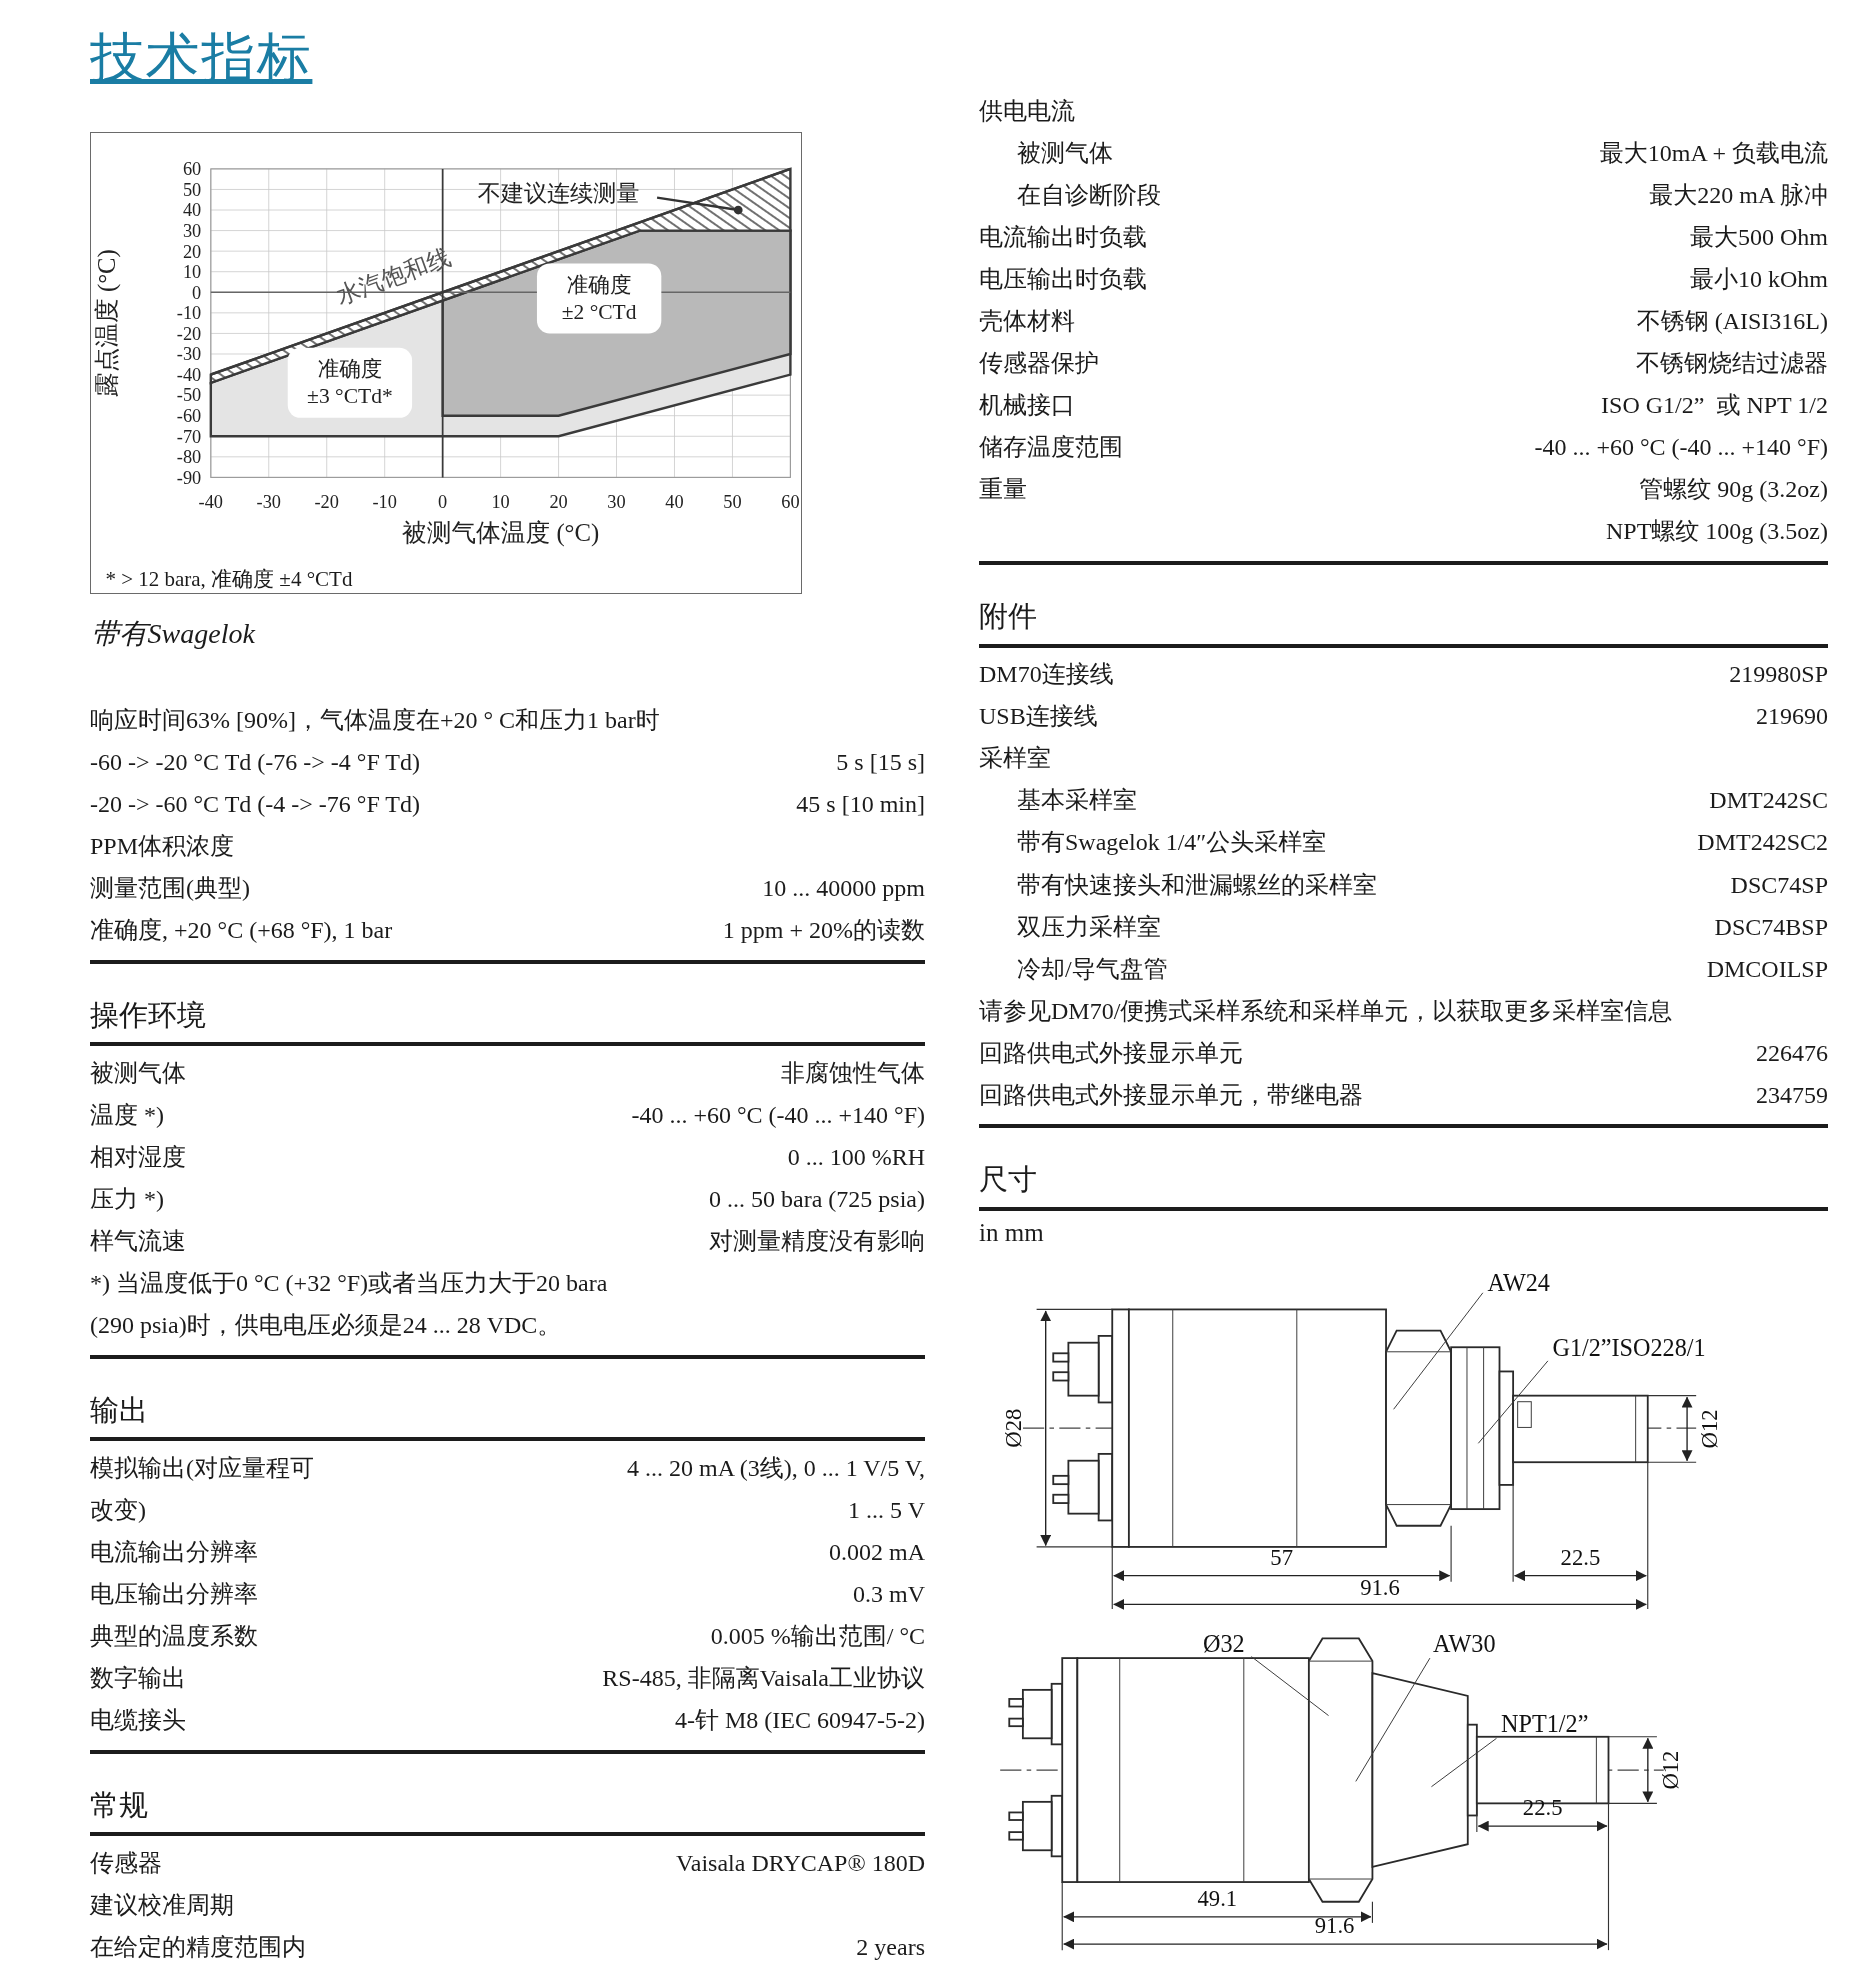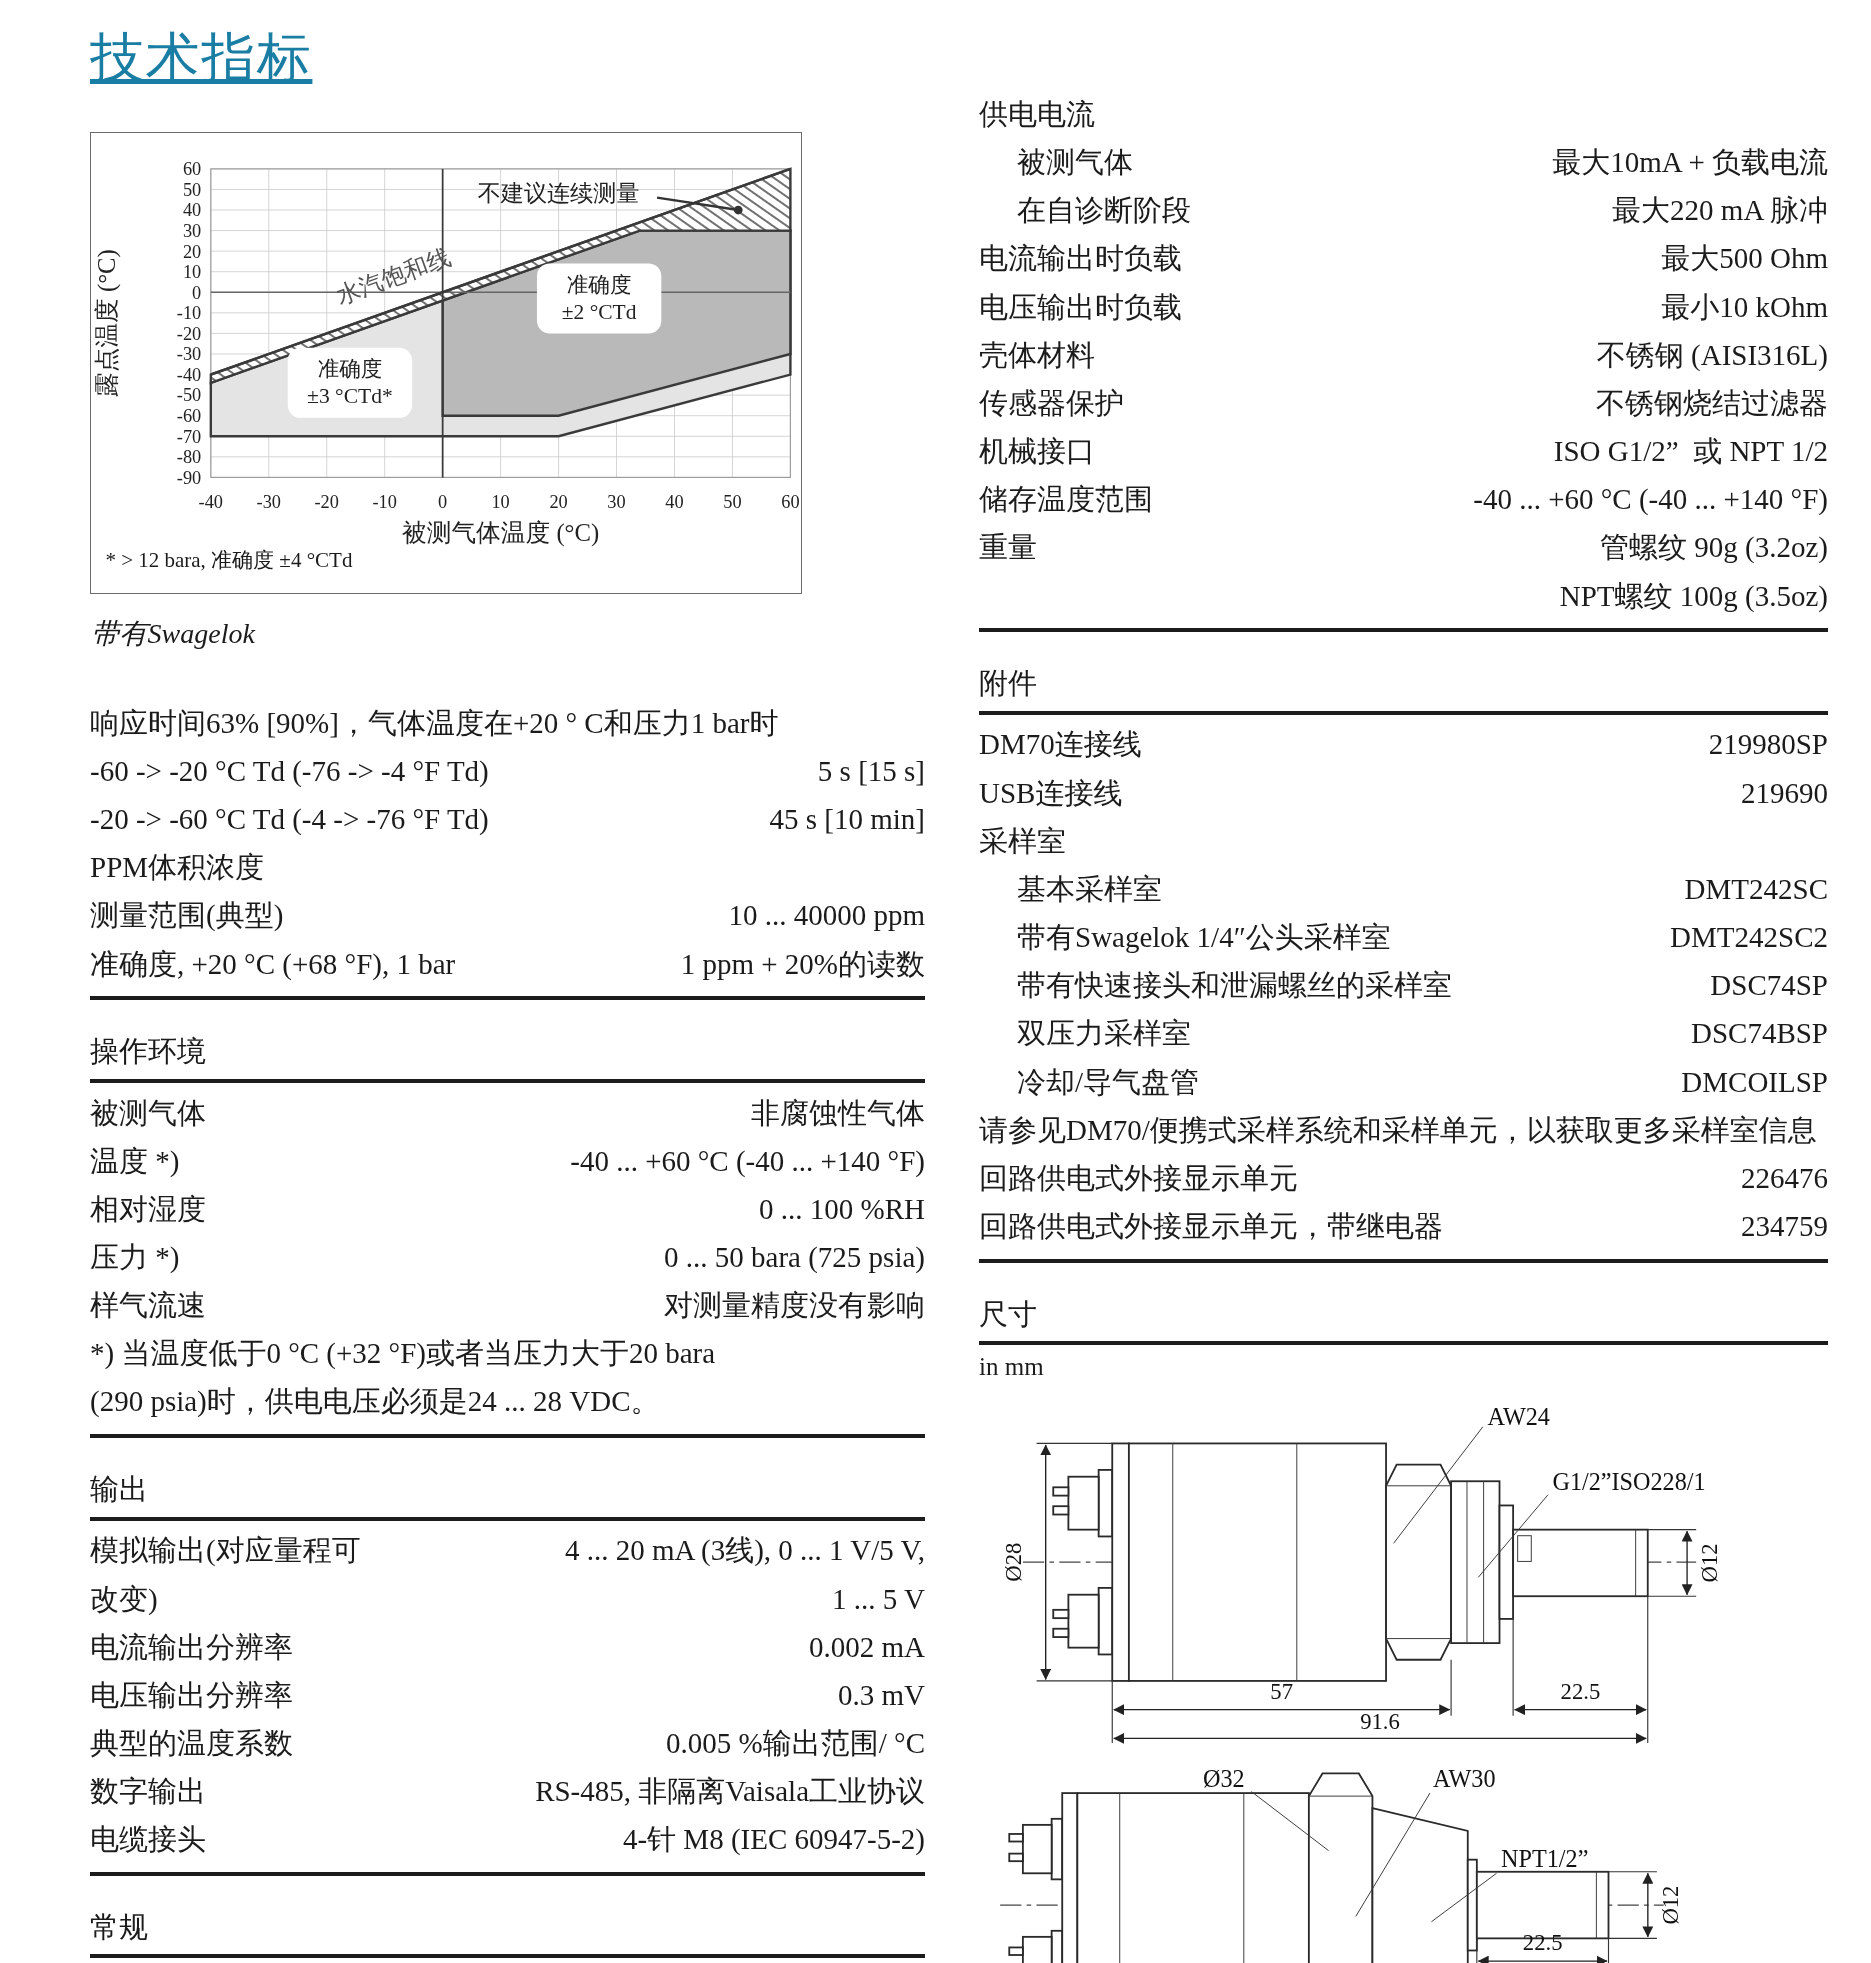--- a/index.html
+++ b/index.html
@@ -9,30 +9,30 @@
     color:#1b1b1b;
     -webkit-font-smoothing:antialiased;
   }
   .page{display:flex;gap:54px;padding:17.6px 44px 0 90px;box-sizing:border-box;}
   .col-left{width:835px;flex:none;}
   .col-right{width:849px;flex:none;padding-top:73px;box-sizing:border-box;}
 
   h1.title{font-size:54px;font-weight:400;color:#1a7da4;margin:4.8px 0 37px 0;letter-spacing:1.6px;text-decoration:underline;}
 
   .figure{position:relative;width:710px;height:460px;border:1.6px solid #6a6a6a;background:#fff;box-sizing:content-box;}
-  .fig-footnote{position:absolute;left:14.4px;bottom:19px;font-size:21px;color:#1b1b1b;}
+  .fig-footnote{position:absolute;left:14.4px;bottom:0;font-size:21px;color:#1b1b1b;}
   .fig-caption{font-style:italic;font-size:28px;margin:21px 0 46px 1.6px;}
 
   h2.sec{font-size:29px;font-weight:400;margin:32px 0 6.4px 0;}
   .rule{height:4px;background:#1c1c1c;margin:3.2px 0 6.4px 0;}
   .rule.end{margin-top:8px;}
 
   .tbl{width:100%;}
   .row{display:flex;justify-content:space-between;align-items:baseline;
-       font-size:29px;line-height:1.22;padding:6.4px 0;}
+       font-size:24px;line-height:1.22;padding:6.4px 0;}
   .row .lbl{white-space:pre-wrap;}
   .row .val{text-align:right;white-space:pre-wrap;}
   .lbl.indent{padding-left:38px;}
   .row.fullrow{display:block;text-align:justify;}
 
   .unit-note{font-size:25px;margin:8px 0 1.6px 0;}
   svg.draw{display:block;margin:11.2px 0 0 0;}
   svg.draw .ol{fill:#ffffff;stroke:#2a2a2a;stroke-width:2.4;}
   svg.draw .thin{stroke:#3a3a3a;stroke-width:1.3;fill:none;}
   svg.draw .cl{stroke:#444;stroke-width:1.5;fill:none;stroke-dasharray:28 7 6 7;}

